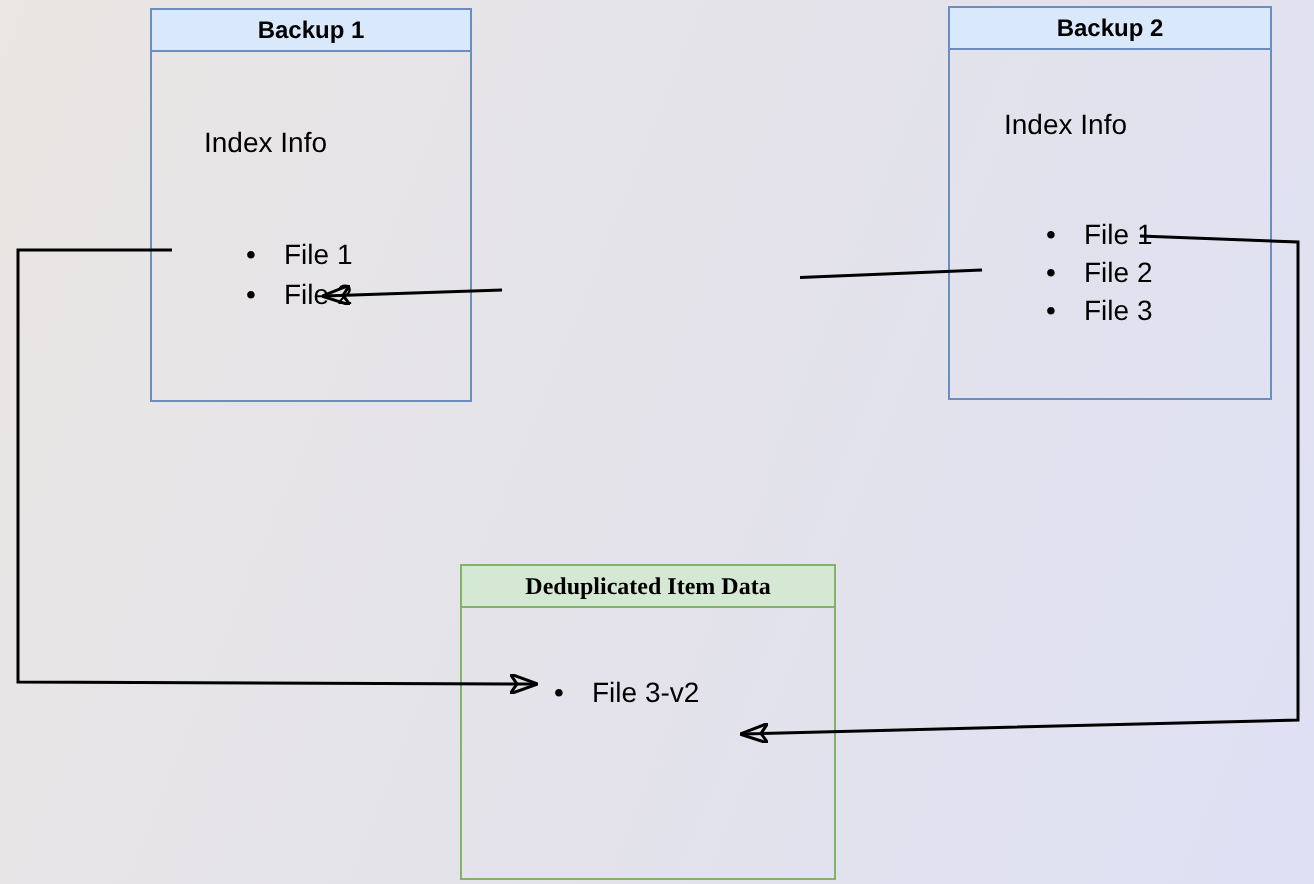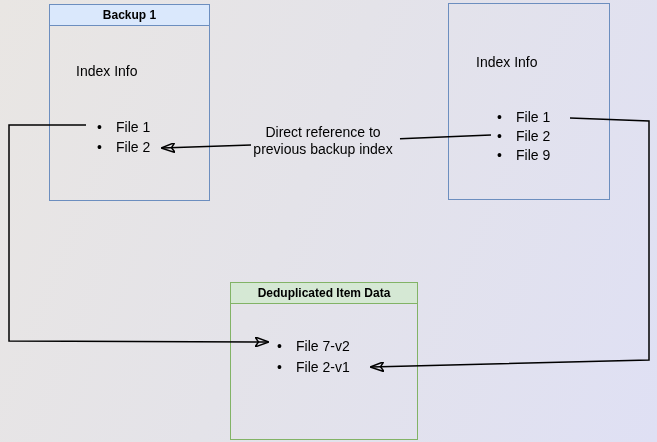--- a/index.html
+++ b/index.html
@@ -14,33 +14,33 @@
     height:442px;
     overflow:hidden;
     background:linear-gradient(112deg,#e9e6e3 0%,#e4e3e9 45%,#dfe0f4 100%);
   }
   .box{
     position:absolute;
     border:1.5px solid;
     box-sizing:border-box;
     background:transparent;
   }
-  .box.blue{border-color:#6c8ebf;}
+  .box.blue{border-color:#6c8ebf;margin-left:26px;}
   .box.green{border-color:#82b366;}
   .box-header{
     height:20px;
     display:flex;
     align-items:center;
     justify-content:center;
     font-weight:bold;
     font-size:12px;
     border-bottom:1.5px solid;
   }
   .blue .box-header{background:#dae8fc;border-color:#6c8ebf;}
-  .green .box-header{background:#d5e8d4;border-color:#82b366;}
+  .green .box-header{background:#d5e8d4;border-color:#82b366;font-family:Liberation Serif, serif;}
   .subtitle{
     position:absolute;
     font-size:14px;
     line-height:14px;
     white-space:nowrap;
   }
   .file-list{
     position:absolute;
     list-style:none;
     margin:0;padding:0;
@@ -95,57 +95,52 @@
         <span>File 1</span>
       </li>
       <li>
         <span class="bullet"></span>
         <span>File 2</span>
       </li>
     </ul>
   </div>
 
   <div class="box blue" style="left:448px;top:3px;width:162px;height:197px">
+    <div class="box-header">
+      <span>Backup 2</span>
+    </div>
     <div class="subtitle" style="left:27px;top:51px">Index Info</div>
     <ul class="file-list lh19" style="left:47px;top:103px">
       <li>
         <span class="bullet"></span>
         <span>File 1</span>
       </li>
       <li>
         <span class="bullet"></span>
         <span>File 2</span>
       </li>
       <li>
         <span class="bullet"></span>
-        <span>File 9</span>
+        <span>File 3</span>
       </li>
     </ul>
   </div>
 
   <div class="box green" style="left:230px;top:282px;width:188px;height:158px">
     <div class="box-header">
       <span>Deduplicated Item Data</span>
     </div>
     <ul class="file-list lh21" style="left:45px;top:52px">
       <li>
         <span class="bullet"></span>
-        <span>File 7-v2</span>
-      </li>
-      <li>
-        <span class="bullet"></span>
-        <span>File 2-v1</span>
+        <span>File 3-v2</span>
       </li>
     </ul>
   </div>
 
-  <div class="annotation">
-    <div>Direct reference to</div>
-    <div>previous backup index</div>
-  </div>
 
   <svg class="connector-layer" width="657" height="442" viewBox="0 0 657 442">
     <defs>
       <marker id="arrowhead" viewBox="0 0 14 10" refX="13" refY="5" markerWidth="14" markerHeight="10" markerUnits="userSpaceOnUse" orient="auto">
         <path d="M0,0 L14,5 L0,10 L3.5,5 Z" fill="#000" stroke="none"></path>
       </marker>
     </defs>
     <path d="M86,125 L9,125 L9,341 L268,342" marker-end="url(#arrowhead)"></path>
     <path d="M491,135 L400,138.8"></path>
     <path d="M251,145 L162,148" marker-end="url(#arrowhead)"></path>

